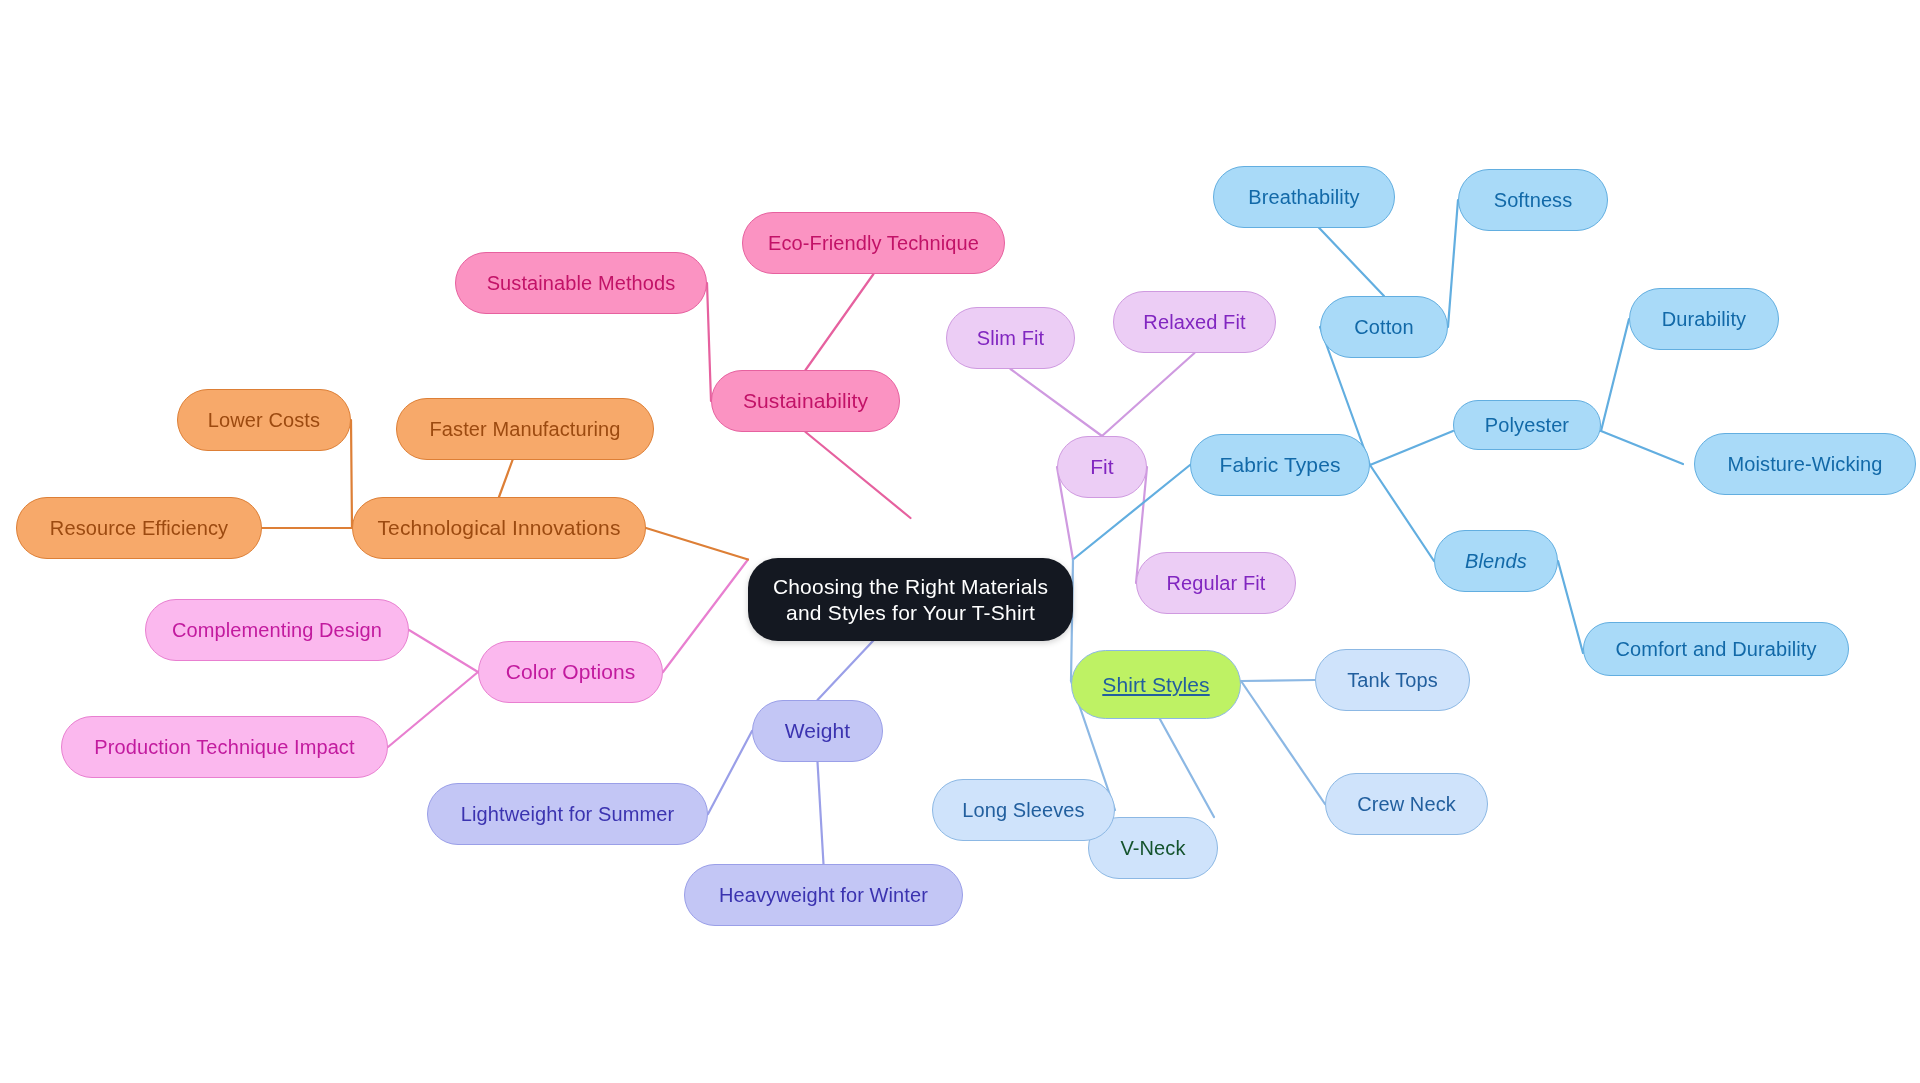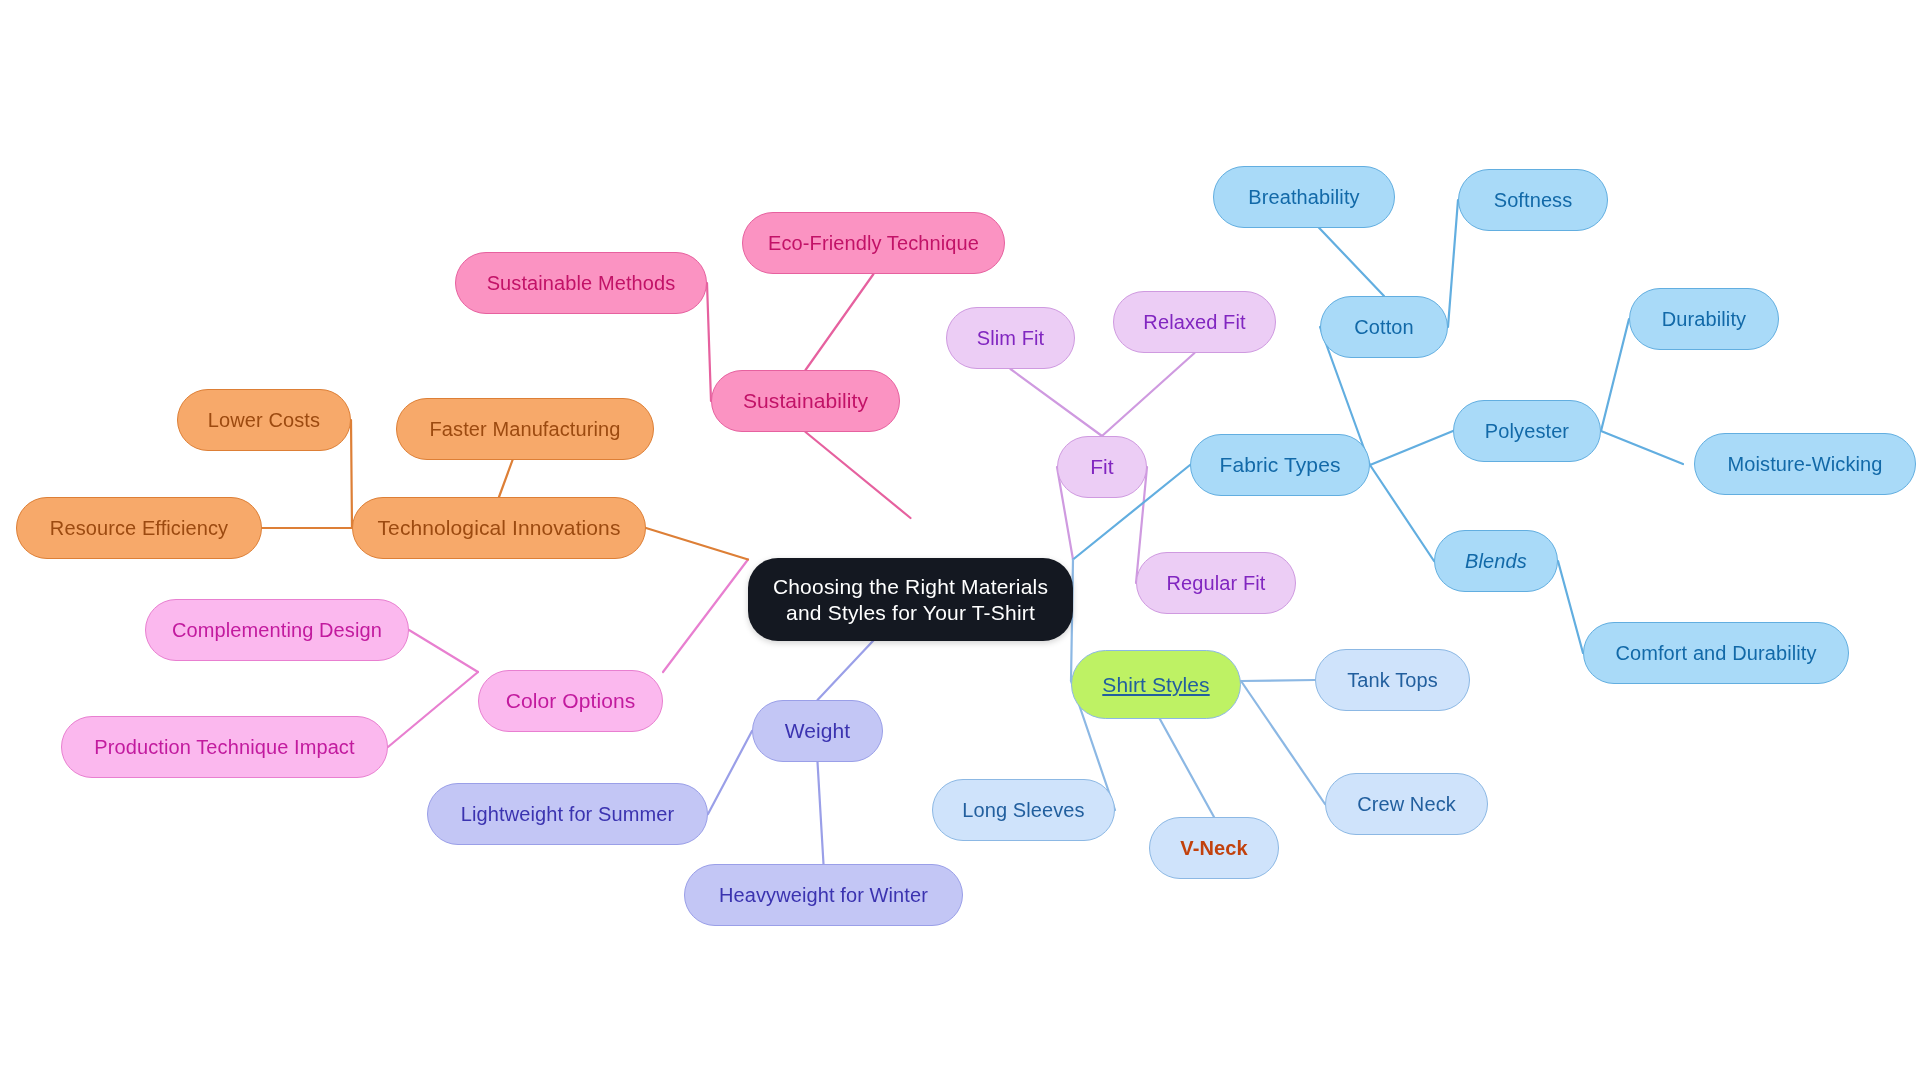--- a/index.html
+++ b/index.html
@@ -89,38 +89,38 @@
       <path d="M 499 497 L 525 426" stroke="#dd7f36" stroke-width="2.2" fill="none" stroke-linecap="round"></path>
       <path d="M 352 528 L 262 528" stroke="#dd7f36" stroke-width="2.2" fill="none" stroke-linecap="round"></path>
     </svg>
   <div id="node-layer">
       <div class="node root" style="left: 748px; top: 518px; width: 325px; height: 83px; background: rgb(20, 24, 33); color: rgb(255, 255, 255);">Choosing the Right Materials
 and Styles for Your T-Shirt</div>
       <div class="node lvl1" style="left: 1190px; top: 434px; width: 180px; height: 62px; background: rgb(169, 218, 248); border-color: rgb(98, 174, 224); color: rgb(18, 105, 168);">Fabric Types</div>
       <div class="node lvl2" style="left: 1320px; top: 296px; width: 128px; height: 62px; background: rgb(169, 218, 248); border-color: rgb(98, 174, 224); color: rgb(18, 105, 168);">Cotton</div>
       <div class="node lvl2" style="left: 1213px; top: 150px; width: 182px; height: 62px; background: rgb(169, 218, 248); border-color: rgb(98, 174, 224); color: rgb(18, 105, 168); margin-top: 16px;">Breathability</div>
       <div class="node lvl2" style="left: 1458px; top: 169px; width: 150px; height: 62px; background: rgb(169, 218, 248); border-color: rgb(98, 174, 224); color: rgb(18, 105, 168);">Softness</div>
-      <div class="node lvl2" style="left: 1453px; top: 400px; width: 148px; height: 62px; background: rgb(169, 218, 248); border-color: rgb(98, 174, 224); color: rgb(18, 105, 168);">Polyester</div>
+      <div class="node lvl2" style="left: 1453px; top: 400px; width: 148px; height: 50px; background: rgb(169, 218, 248); border-color: rgb(98, 174, 224); color: rgb(18, 105, 168);">Polyester</div>
       <div class="node lvl2" style="left: 1629px; top: 288px; width: 150px; height: 62px; background: rgb(169, 218, 248); border-color: rgb(98, 174, 224); color: rgb(18, 105, 168);">Durability</div>
       <div class="node lvl2" style="left: 1694px; top: 433px; width: 222px; height: 62px; background: rgb(169, 218, 248); border-color: rgb(98, 174, 224); color: rgb(18, 105, 168);">Moisture-Wicking</div>
       <div class="node lvl2" style="left: 1434px; top: 530px; width: 124px; height: 62px; background: rgb(169, 218, 248); border-color: rgb(98, 174, 224); color: rgb(18, 105, 168); font-style: italic;">Blends</div>
-      <div class="node lvl2" style="left: 1583px; top: 622px; width: 266px; height: 62px; background: rgb(169, 218, 248); border-color: rgb(98, 174, 224); color: rgb(18, 105, 168);">Comfort and Durability</div>
+      <div class="node lvl2" style="left: 1583px; top: 622px; width: 266px; height: 54px; background: rgb(169, 218, 248); border-color: rgb(98, 174, 224); color: rgb(18, 105, 168);">Comfort and Durability</div>
       <div class="node lvl1" style="left: 1071px; top: 650px; width: 170px; height: 69px; background: #bef264; border-color: rgb(140, 184, 228); color: rgb(34, 95, 158); text-decoration: underline;">Shirt Styles</div>
       <div class="node lvl2" style="left: 1315px; top: 649px; width: 155px; height: 62px; background: rgb(207, 227, 251); border-color: rgb(140, 184, 228); color: rgb(34, 95, 158);">Tank Tops</div>
       <div class="node lvl2" style="left: 1325px; top: 773px; width: 163px; height: 62px; background: rgb(207, 227, 251); border-color: rgb(140, 184, 228); color: rgb(34, 95, 158);">Crew Neck</div>
-      <div class="node lvl2" style="left: 1149px; top: 817px; width: 130px; height: 62px; background: rgb(207, 227, 251); border-color: rgb(140, 184, 228); color: #c2410c; font-weight: bold;">V-Neck</div>
+      <div class="node lvl2" style="left: 1088px; top: 817px; width: 130px; height: 62px; background: rgb(207, 227, 251); border-color: rgb(140, 184, 228); color: #14532d;">V-Neck</div>
       <div class="node lvl2" style="left: 932px; top: 779px; width: 183px; height: 62px; background: rgb(207, 227, 251); border-color: rgb(140, 184, 228); color: rgb(34, 95, 158);">Long Sleeves</div>
       <div class="node lvl1" style="left: 752px; top: 700px; width: 131px; height: 62px; background: rgb(195, 198, 245); border-color: rgb(154, 159, 232); color: rgb(59, 51, 176);">Weight</div>
       <div class="node lvl2" style="left: 427px; top: 783px; width: 281px; height: 62px; background: rgb(195, 198, 245); border-color: rgb(154, 159, 232); color: rgb(59, 51, 176);">Lightweight for Summer</div>
       <div class="node lvl2" style="left: 684px; top: 864px; width: 279px; height: 62px; background: rgb(195, 198, 245); border-color: rgb(154, 159, 232); color: rgb(59, 51, 176);">Heavyweight for Winter</div>
       <div class="node lvl1" style="left: 1057px; top: 436px; width: 90px; height: 62px; background: rgb(236, 205, 245); border-color: rgb(207, 154, 224); color: rgb(129, 38, 192);">Fit</div>
       <div class="node lvl2" style="left: 946px; top: 307px; width: 129px; height: 62px; background: rgb(236, 205, 245); border-color: rgb(207, 154, 224); color: rgb(129, 38, 192);">Slim Fit</div>
       <div class="node lvl2" style="left: 1113px; top: 291px; width: 163px; height: 62px; background: rgb(236, 205, 245); border-color: rgb(207, 154, 224); color: rgb(129, 38, 192);">Relaxed Fit</div>
       <div class="node lvl2" style="left: 1136px; top: 552px; width: 160px; height: 62px; background: rgb(236, 205, 245); border-color: rgb(207, 154, 224); color: rgb(129, 38, 192);">Regular Fit</div>
-      <div class="node lvl1" style="left: 478px; top: 641px; width: 185px; height: 62px; background: rgb(251, 184, 238); border-color: rgb(232, 127, 208); color: rgb(194, 26, 158); margin-top: 29px;">Color Options</div>
+      <div class="node lvl1" style="left: 478px; top: 641px; width: 185px; height: 62px; background: rgb(251, 184, 238); border-color: rgb(232, 127, 208); color: rgb(194, 26, 158);">Color Options</div>
       <div class="node lvl2" style="left: 145px; top: 599px; width: 264px; height: 62px; background: rgb(251, 184, 238); border-color: rgb(232, 127, 208); color: rgb(194, 26, 158);">Complementing Design</div>
       <div class="node lvl2" style="left: 61px; top: 716px; width: 327px; height: 62px; background: rgb(251, 184, 238); border-color: rgb(232, 127, 208); color: rgb(194, 26, 158);">Production Technique Impact</div>
       <div class="node lvl1" style="left: 711px; top: 370px; width: 189px; height: 62px; background: rgb(251, 147, 194); border-color: rgb(230, 97, 159); color: rgb(194, 18, 103);">Sustainability</div>
       <div class="node lvl2" style="left: 455px; top: 252px; width: 252px; height: 62px; background: rgb(251, 147, 194); border-color: rgb(230, 97, 159); color: rgb(194, 18, 103);">Sustainable Methods</div>
       <div class="node lvl2" style="left: 742px; top: 212px; width: 263px; height: 62px; background: rgb(251, 147, 194); border-color: rgb(230, 97, 159); color: rgb(194, 18, 103);">Eco-Friendly Technique</div>
       <div class="node lvl1" style="left: 352px; top: 497px; width: 294px; height: 62px; background: rgb(247, 169, 106); border-color: rgb(221, 127, 54); color: rgb(156, 74, 16);">Technological Innovations</div>
       <div class="node lvl2" style="left: 177px; top: 389px; width: 174px; height: 62px; background: rgb(247, 169, 106); border-color: rgb(221, 127, 54); color: rgb(156, 74, 16);">Lower Costs</div>
       <div class="node lvl2" style="left: 396px; top: 364px; width: 258px; height: 62px; background: rgb(247, 169, 106); border-color: rgb(221, 127, 54); color: rgb(156, 74, 16); margin-top: 34px;">Faster Manufacturing</div>
       <div class="node lvl2" style="left: 16px; top: 497px; width: 246px; height: 62px; background: rgb(247, 169, 106); border-color: rgb(221, 127, 54); color: rgb(156, 74, 16);">Resource Efficiency</div>
     </div>

